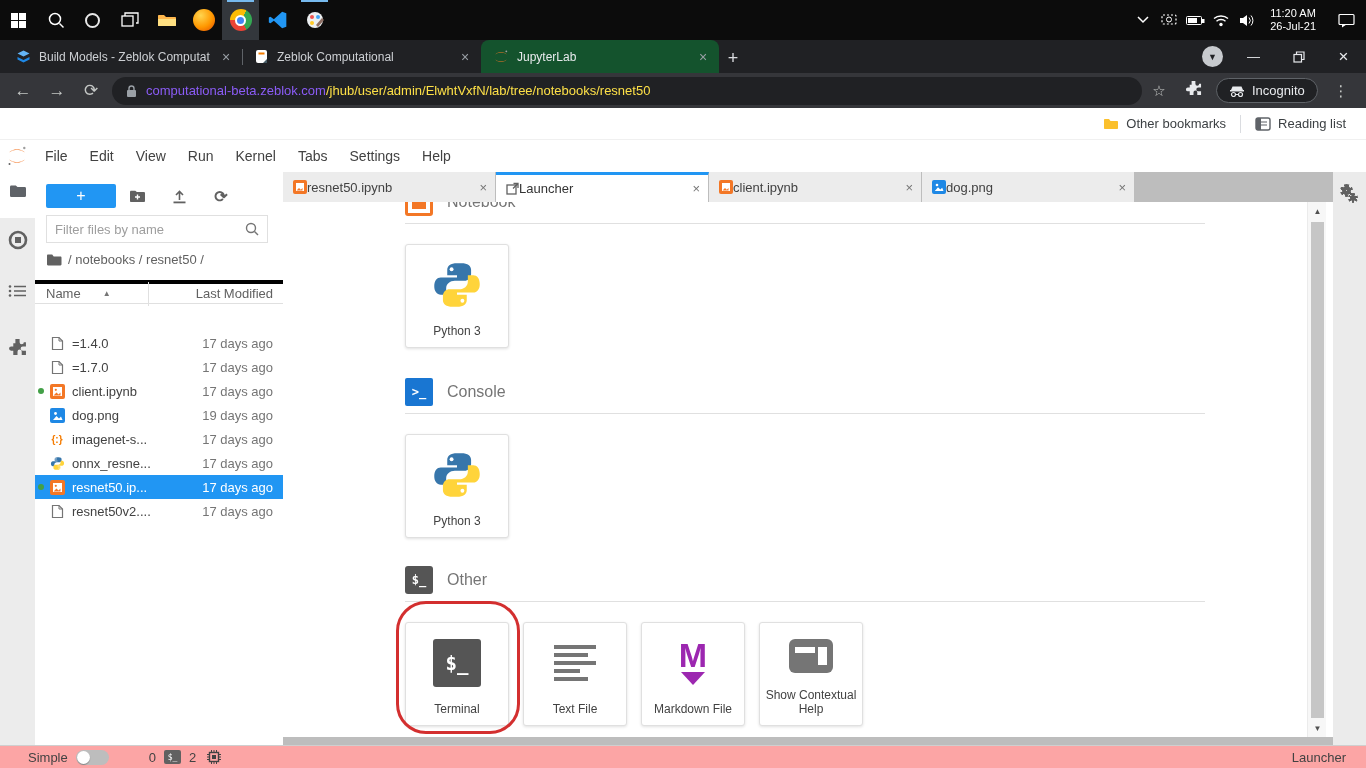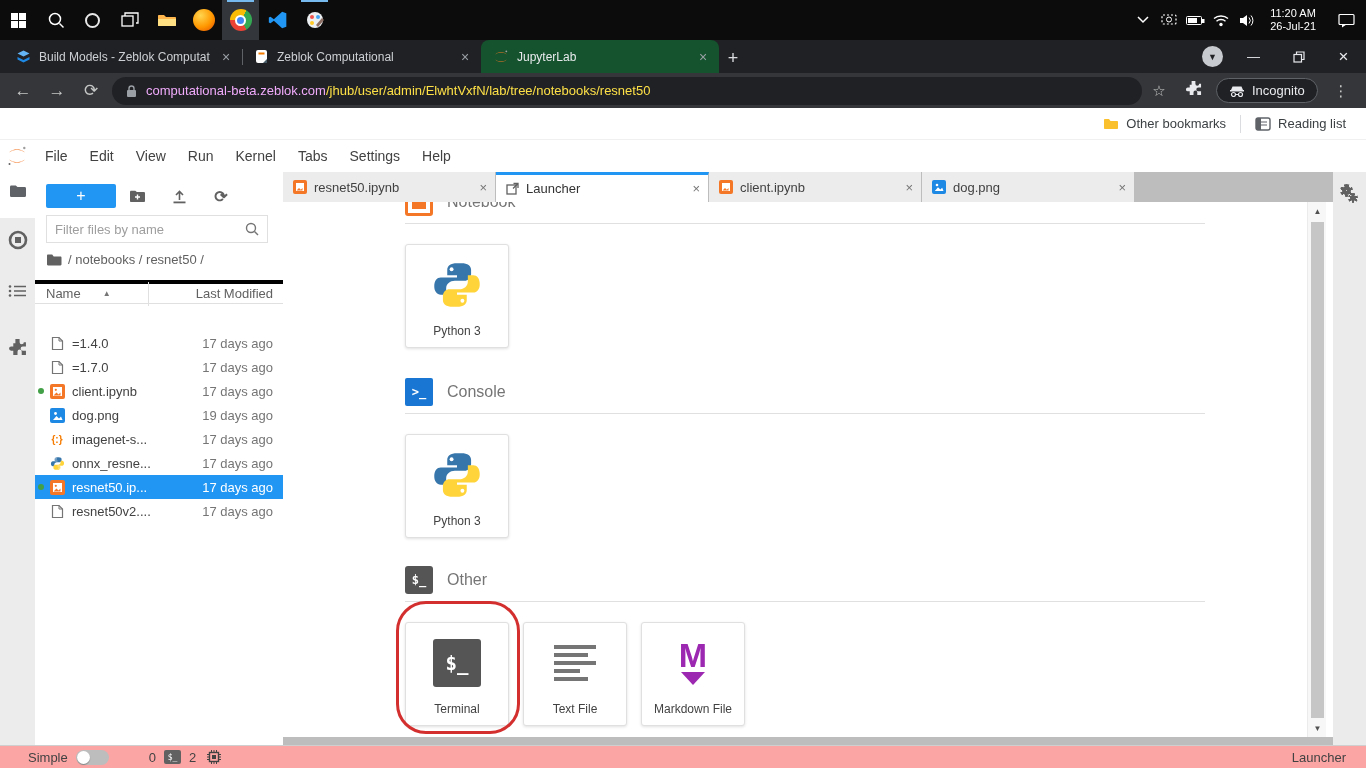--- a/index.html
+++ b/index.html
@@ -41,21 +41,21 @@
   .wc { width:45px; height:33px; display:flex; align-items:center; justify-content:center; color:#e8eaed; font-size:13px; }
   .tabsearch { width:21px; height:21px; border-radius:50%; background:#c7cace; color:#202124; font-size:9px;
                display:flex; align-items:center; justify-content:center; margin:0 8px; }
 
   
   #toolbar { position:absolute; left:0; top:73px; width:1366px; height:35px; background:#35363a;
              display:flex; align-items:center; }
   .nav-ic { color:#c4c7c5; font-size:17px; width:34px; text-align:center; }
   #omnibox { width:1030px; height:28px; background:#202124; border-radius:14px; margin-left:4px;
              display:flex; align-items:center; padding:0 14px; gap:9px; font-size:13px; }
-  #omnibox .domain { color:#f0abfc; }
+  #omnibox .domain { color:#8b5cf6; }
   #omnibox .path { color:#fde047; }
   .incog-pill { display:flex; align-items:center; gap:7px; border:1px solid #5f6368; background:#202124;
                 color:#e8eaed; border-radius:14px; padding:4px 12px; font-size:13px; margin:0 6px; }
 
   
   #bookbar { position:absolute; left:0; top:108px; width:1366px; height:32px; background:#fff;
              display:flex; align-items:center; justify-content:flex-end; font-size:13px; color:#3c4043;
              border-bottom:1px solid #f0f0f0; padding-right:12px; }
   .bb-item { display:flex; align-items:center; gap:7px; padding:0 8px; }
   .bb-sep { width:1px; height:18px; background:#dadce0; margin:0 6px; }
@@ -98,21 +98,21 @@
   .frow .fic { width:16px; margin-left:14px; margin-right:7px; display:flex; justify-content:center; }
   .frow .fname { flex:1; white-space:nowrap; overflow:hidden; }
   .frow .fmod { color:#757575; padding-right:10px; }
   .frow.selected { background:#2196f3; color:#fff; }
   .frow.selected .fmod { color:#fff; }
   .json-gl { font-size:10px; font-weight:bold; color:#f57c00; }
 
   
   #docktabs { position:absolute; left:283px; top:0; width:1050px; height:30px; background:#bdbdbd;
               display:flex; }
-  .dtab { width:213px; display:flex; align-items:center; gap:7px; padding:0 8px 0 10px; font-size:13px;
+  .dtab { width:213px; display:flex; align-items:center; padding:0 8px 0 10px; font-size:13px;
           color:#424242; background:#ececec; border-right:1px solid #bdbdbd; }
   .dtab .t { flex:1; white-space:nowrap; overflow:hidden; }
   .dtab .x { color:#757575; font-size:13px; }
   .dtab.active { background:#fff; border-top:3px solid #2196f3; color:#333; }
 
   
   #dockcontent { position:absolute; left:283px; top:30px; width:1024px; height:535px; background:#fff;
                  overflow:hidden; }
   #launcher { position:absolute; left:122px; top:-14px; width:800px; }
   .lsec-head { display:flex; align-items:center; gap:14px; }
@@ -640,20 +640,30 @@
           </div>
           <div class="lcard">
             <div class="ic">
                 <div class="md-ic">
                   <div class="m">M</div>
                   <div class="tri"></div>
                 </div>
               </div>
             <div class="lbl">Markdown File</div>
           </div>
+          <div class="lcard">
+            <div class="ic">
+              <svg width="46" height="36">
+                  <rect x="1" y="1" width="44" height="34" rx="6" fill="#757575"></rect>
+                  <rect x="7" y="9" width="20" height="6" fill="#fff"></rect>
+                  <rect x="30" y="9" width="9" height="18" fill="#fff"></rect>
+                </svg>
+            </div>
+            <div class="lbl">Show Contextual Help</div>
+          </div>
         </div>
       </div>
     </div>
     <div id="annotation"></div>
   </div>
 
   <div id="vscroll">
     <div class="arr" style="top:2px">▲</div>
     <div class="thumb"></div>
     <div class="arr" style="bottom:2px">▼</div>

